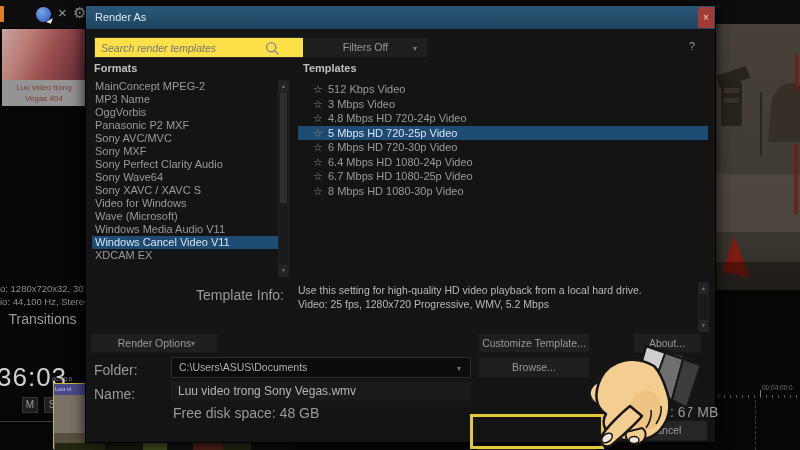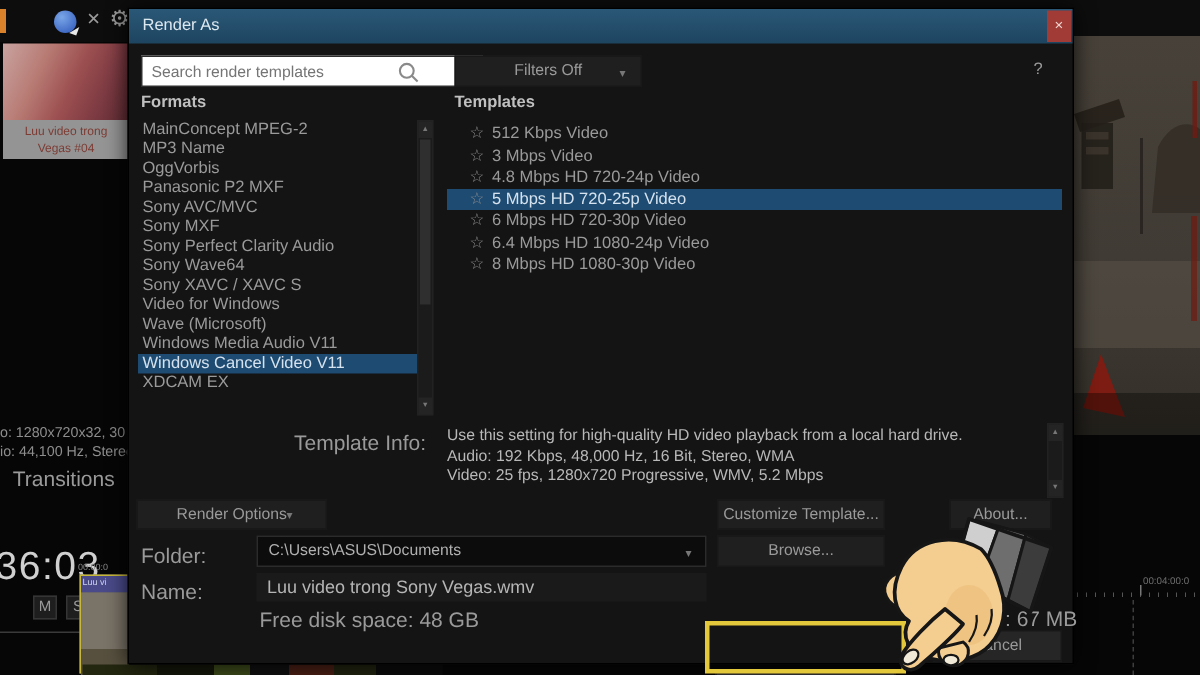--- a/index.html
+++ b/index.html
@@ -43,22 +43,22 @@
   .ruler-tc{left:762px;top:384px;color:#6f6f6f;font-size:6.5px;}
   .dash-v{left:755px;top:400px;width:0;height:50px;border-left:1px dashed #3d3d3d;}
 
   
   .dialog{left:85px;top:5px;width:631px;height:438px;background:#141414;border:1px solid #000;
           box-shadow:0 0 14px rgba(0,0,0,.85);box-sizing:border-box;}
   .titlebar{left:0;top:0;width:100%;height:23px;background:linear-gradient(#2b5777,#1d4560);
             color:#dce8f0;font-size:11px;line-height:23px;padding-left:9px;box-sizing:border-box;}
   .close-btn{right:1px;top:1px;width:16px;height:21px;background:#a03b36;color:#f2d6d2;
              font-size:10px;text-align:center;line-height:21px;}
-  .search{left:8px;top:31px;width:228px;height:21px;background:#ffffff;border:1px solid #2d2d2d;
-          color:#777;font-size:10.5px;padding:0 24px 0 6px;box-sizing:border-box;
+  .search{left:8px;top:31px;width:228px;height:21px;background:#fde047;border:1px solid #2d2d2d;
+          color:#777;font-style:italic;font-size:10.5px;padding:0 24px 0 6px;box-sizing:border-box;
           font-family:"Liberation Sans",sans-serif;outline:none;}
   .btn{background:#1f1f1f;border:1px solid #181818;color:#9a9a9a;font-size:10.5px;
        text-align:center;box-sizing:border-box;}
   .caret{color:#777;font-size:8px;}
   .hdr{color:#c0c0c0;font-size:11px;font-weight:bold;}
   .list{overflow:hidden;}
   .row{height:13px;line-height:13px;color:#9a9a9a;font-size:11px;padding-left:3px;white-space:nowrap;overflow:hidden;}
   .trow{height:14.5px;line-height:14.5px;color:#9a9a9a;font-size:11px;white-space:nowrap;overflow:hidden;}
   .trow .star{display:inline-block;width:15px;margin-left:15px;color:#8a8a8a;font-size:11px;}
   .selected{background:#1d4b72;color:#d6e3ef;}
@@ -173,27 +173,27 @@
     </div>
 
     <div class="abs hdr" style="left:217px;top:56px;">Templates</div>
     <div class="abs list" style="left:212px;top:76px;width:410px;height:195px;">
       <div class="trow"><span class="star">☆</span><span>512 Kbps Video</span></div>
       <div class="trow"><span class="star">☆</span><span>3 Mbps Video</span></div>
       <div class="trow"><span class="star">☆</span><span>4.8 Mbps HD 720-24p Video</span></div>
       <div class="trow selected"><span class="star">☆</span><span>5 Mbps HD 720-25p Video</span></div>
       <div class="trow"><span class="star">☆</span><span>6 Mbps HD 720-30p Video</span></div>
       <div class="trow"><span class="star">☆</span><span>6.4 Mbps HD 1080-24p Video</span></div>
+      <div class="trow"><span class="star">☆</span><span>6.7 Mbps HD 1080-25p Video</span></div>
       <div class="trow"><span class="star">☆</span><span>8 Mbps HD 1080-30p Video</span></div>
     </div>
 
     <div class="abs txt" style="left:100px;top:281px;width:98px;text-align:right;">Template Info:</div>
     <div class="abs" style="left:206px;top:276px;width:404px;height:48px;padding:2px 0 0 6px;">
       <div class="info-line">Use this setting for high-quality HD video playback from a local hard drive.</div>
-      <div class="info-line">Audio: 192 Kbps, 48,000 Hz, 16 Bit, Stereo, WMA</div>
       <div class="info-line">Video: 25 fps, 1280x720 Progressive, WMV, 5.2 Mbps</div>
     </div>
     <div class="abs sbar" style="left:612px;top:276px;height:50px;">
       <div class="sarrow">▲</div>
       <div class="sarrow abs" style="bottom:0;left:0;">▼</div>
     </div>
 
     <div class="abs btn" style="left:5px;top:327px;width:127px;height:20px;line-height:18px;">
       <span>Render Options</span>
       <span class="caret abs" style="right:22px;top:1px;">▾</span>

